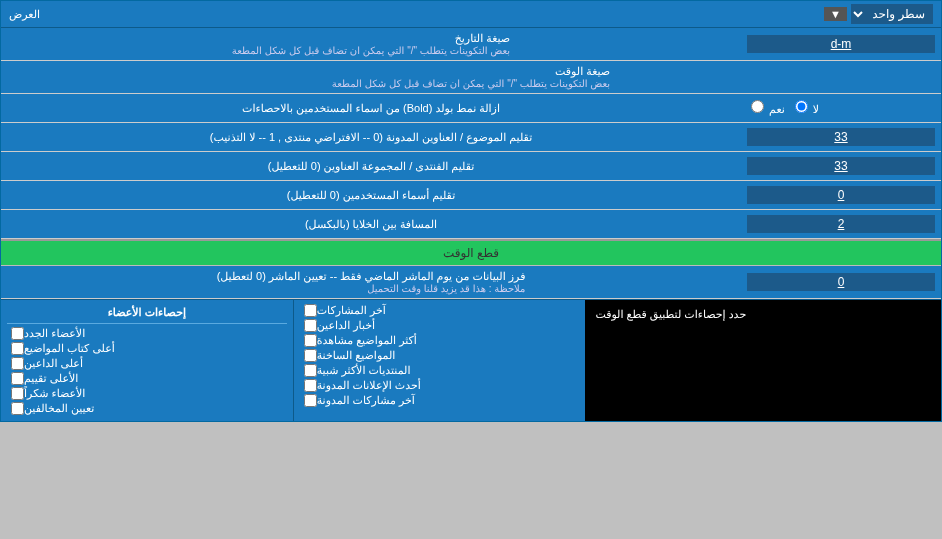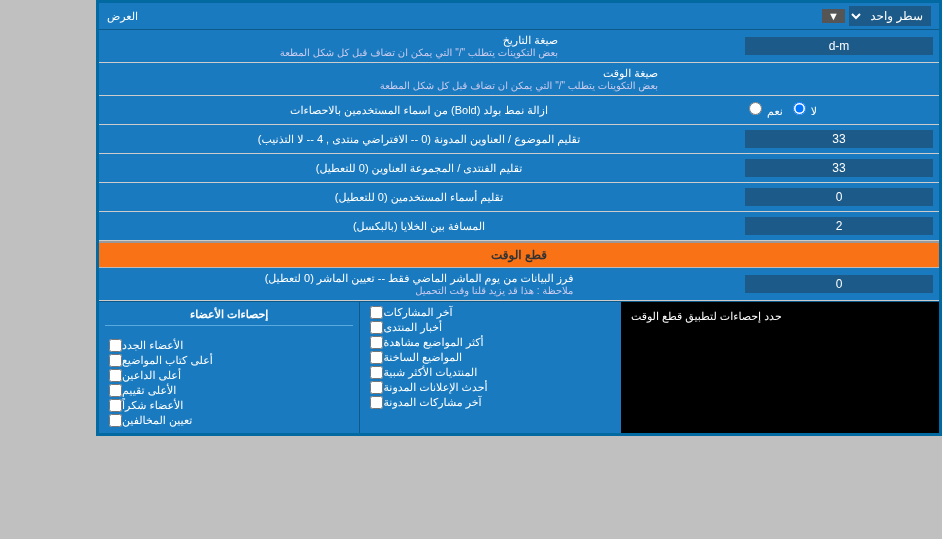--- a/index.html
+++ b/index.html
@@ -3,23 +3,23 @@
   <meta charset="utf-8">
   <style>
     * { box-sizing: border-box; margin: 0; padding: 0; }
     body {
       font-family: Arial, Tahoma, sans-serif;
       font-size: 12px;
       background: #c0c0c0;
       direction: rtl;
     }
     .main-container {
-      width: 846px;
+      width: 942px;
       background: #fff;
-      border: 3px solid #0369a1;
+      border: 1px solid #0369a1;
     }
     .row {
       display: flex;
       flex-direction: row-reverse;
       border-bottom: 1px solid #ccc;
       min-height: 28px;
       align-items: stretch;
     }
     .row-label {
       background: #1a7abf;
@@ -50,25 +50,26 @@
     .row-input input[type="text"] {
       background: #1c5a8a;
       color: #fff;
       border: none;
       outline: none;
       width: 100%;
       padding: 2px 14px;
       font-size: 12px;
       text-align: center;
       direction: ltr;
+      text-decoration: underline;
     }
     .section-header {
-      background: #f97316;
+      background: #22c55e;
       color: #333;
-      font-weight: bold;
+      font-weight: normal;
       text-align: center;
       padding: 5px 8px;
       border-bottom: 1px solid #bbb;
       border-top: 2px solid #999;
       font-size: 12px;
     }
     .radio-row {
       background: #1a7abf;
       display: flex;
       align-items: center;
@@ -97,21 +98,21 @@
     .stats-col:last-child {
       border-left: none;
     }
     .stats-col-header {
       color: #fff;
       font-weight: bold;
       text-align: center;
       font-size: 11px;
       padding: 2px 0 4px 0;
       border-bottom: 1px solid #5aaae0;
-      margin-bottom: 13px;
+      margin-bottom: 3px;
     }
     .stats-item {
       display: flex;
       align-items: flex-end;
       color: #fff;
       font-size: 11px;
       margin-bottom: 2px;
       justify-content: flex-end;
     }
     .stats-item input[type="checkbox"] {
@@ -218,21 +219,21 @@
       </label>
       <label>
         <span>نعم</span>
         <input type="radio" name="bold_remove" value="yes" style="">
       </label>
     </div>
   </div>
 
   <div class="row">
     <div class="row-label">
-      <span>تقليم الموضوع / العناوين المدونة (0 -- الافتراضي منتدى , 4 -- لا التذنيب)</span>
+      <span>تقليم الموضوع / العناوين المدونة (0 -- الافتراضي منتدى , 1 -- لا التذنيب)</span>
     </div>
     <div class="row-input">
       <input type="text" class="dark-input" value="33" style="">
     </div>
   </div>
 
   <div class="row">
     <div class="row-label">
       <span>تقليم الفنتدى / المجموعة العناوين (0 للتعطيل)</span>
     </div>
@@ -280,21 +281,21 @@
     <div class="stats-label-col">
       <span>حدد إحصاءات لتطبيق قطع الوقت</span>
     </div>
 
     <div class="stats-col">
       <div class="stats-item">
         <span>آخر المشاركات</span>
         <input type="checkbox" style="">
       </div>
       <div class="stats-item">
-        <span>أخبار المنتدى</span>
+        <span>أخبار الداعين</span>
         <input type="checkbox" style="">
       </div>
       <div class="stats-item">
         <span>أكثر المواضيع مشاهدة</span>
         <input type="checkbox" style="">
       </div>
       <div class="stats-item">
         <span>المواضيع الساخنة</span>
         <input type="checkbox" style="">
       </div>

